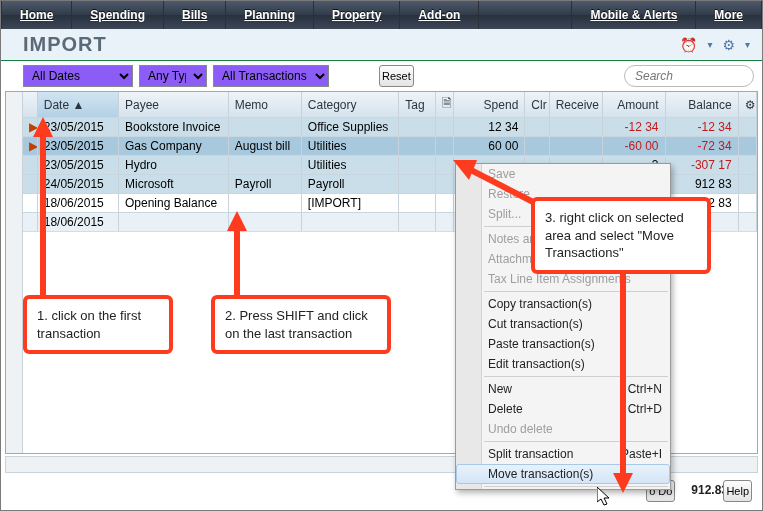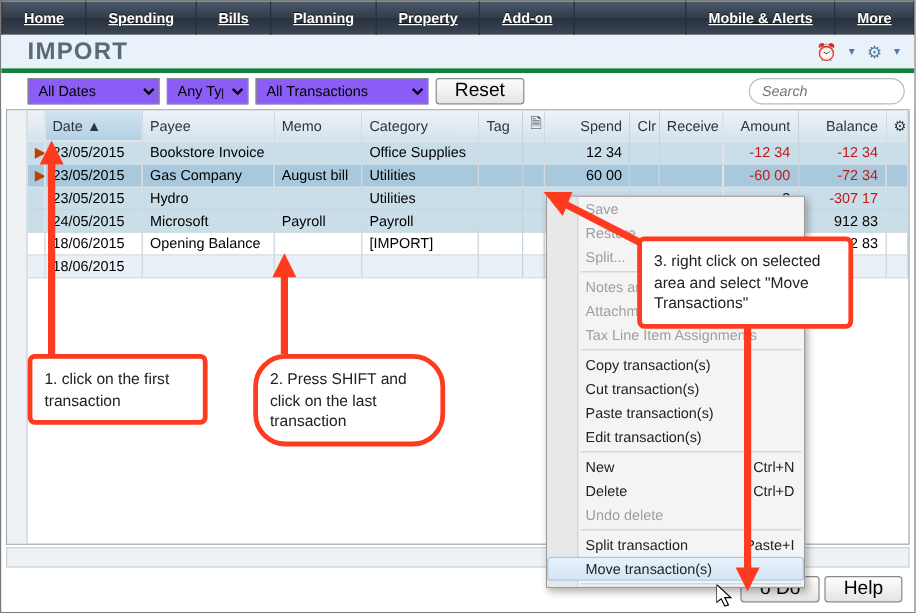--- a/index.html
+++ b/index.html
@@ -32,21 +32,21 @@
   }
   .nav-item.first { border-left:1px solid #2a2f38; }
   .nav-spacer { flex:1; border-right:1px solid #2a2f38; }
   
   .titlebar {
     height:32px;
     display:flex;
     align-items:center;
     padding:0 12px 0 22px;
     background:#e9f2f8;
-    border-bottom:4px solid #15803d;
+    border-bottom:1px solid #15803d;
   }
   .titlebar h1 {
     margin:0;
     font-size:20px;
     font-weight:bold;
     letter-spacing:1px;
     color:#5a6a78;
   }
   .titlebar .spacer { flex:1; }
   .titlebar .icon { color:#4f7aa6; margin-left:10px; cursor:pointer; font-size:14px; }
@@ -64,23 +64,24 @@
     border:1px solid #888;
     background:#8b5cf6;
     font-size:12px;
     padding:0 4px;
   }
   .btn {
     height:22px;
     border:1px solid #888;
     background:linear-gradient(#fdfdfd,#e4e4e4);
     border-radius:3px;
-    padding:0 15px;
-    font-size:16px;
+    padding:0 2px;
+    font-size:11px;
     cursor:pointer;
+    margin-left:44px;
   }
   .search {
     height:22px;
     border:1px solid #bbb;
     border-radius:11px;
     padding:0 10px;
     font-size:12px;
     font-style:italic;
     color:#999;
     width:130px;
@@ -232,21 +233,21 @@
   <span class="icon" style="font-size:10px;color:#4f7aa6">▾</span>
 </div>
 
 <div class="toolbar">
   <select class="select" style="width:110px">
     <option>All Dates</option>
   </select>
   <select class="select" style="width:68px">
     <option>Any Type</option>
   </select>
-  <select class="select" style="width:144px">
+  <select class="select" style="width:116px">
     <option>All Transactions</option>
   </select>
   <button class="btn">Reset</button>
   <div style="flex:1"></div>
   <input class="search" placeholder="Search" style="">
 </div>
 
 <div class="grid-wrap">
   <div class="scroll-prefix"></div>
   <div class="grid">
@@ -442,21 +443,21 @@
       <span>Split transaction</span>
       <span>Paste+I</span>
     </div>
     <div class="ctxmenu-item hover">
       <span>Move transaction(s)</span>
     </div>
     <div class="ctxmenu-sep"></div>
   </div>
 
 <div class="callout" style="left:22px; top:294px; width:150px;">1. click on the first transaction</div>
-<div class="callout" style="left:210px; top:294px; width:160px;border-radius:27px;">2. Press SHIFT and click on the last transaction</div>
+<div class="callout" style="left:210px; top:294px; width:180px;">2. Press SHIFT and click on the last transaction</div>
 <div class="callout" style="left:530px; top:196px; width:180px;">3. right click on selected area and select "Move Transactions"</div>
 
 <svg class="arrow" style="left:28px; top:116px;" width="30" height="182">
   <line x1="14" y1="16" x2="14" y2="178" stroke="#ff3b1f" stroke-width="6"></line>
   <polygon points="14,0 24,20 4,20" fill="#ff3b1f"></polygon>
 </svg>
 <svg class="arrow" style="left:222px; top:210px;" width="30" height="88">
   <line x1="14" y1="16" x2="14" y2="84" stroke="#ff3b1f" stroke-width="6"></line>
   <polygon points="14,0 24,20 4,20" fill="#ff3b1f"></polygon>
 </svg>

